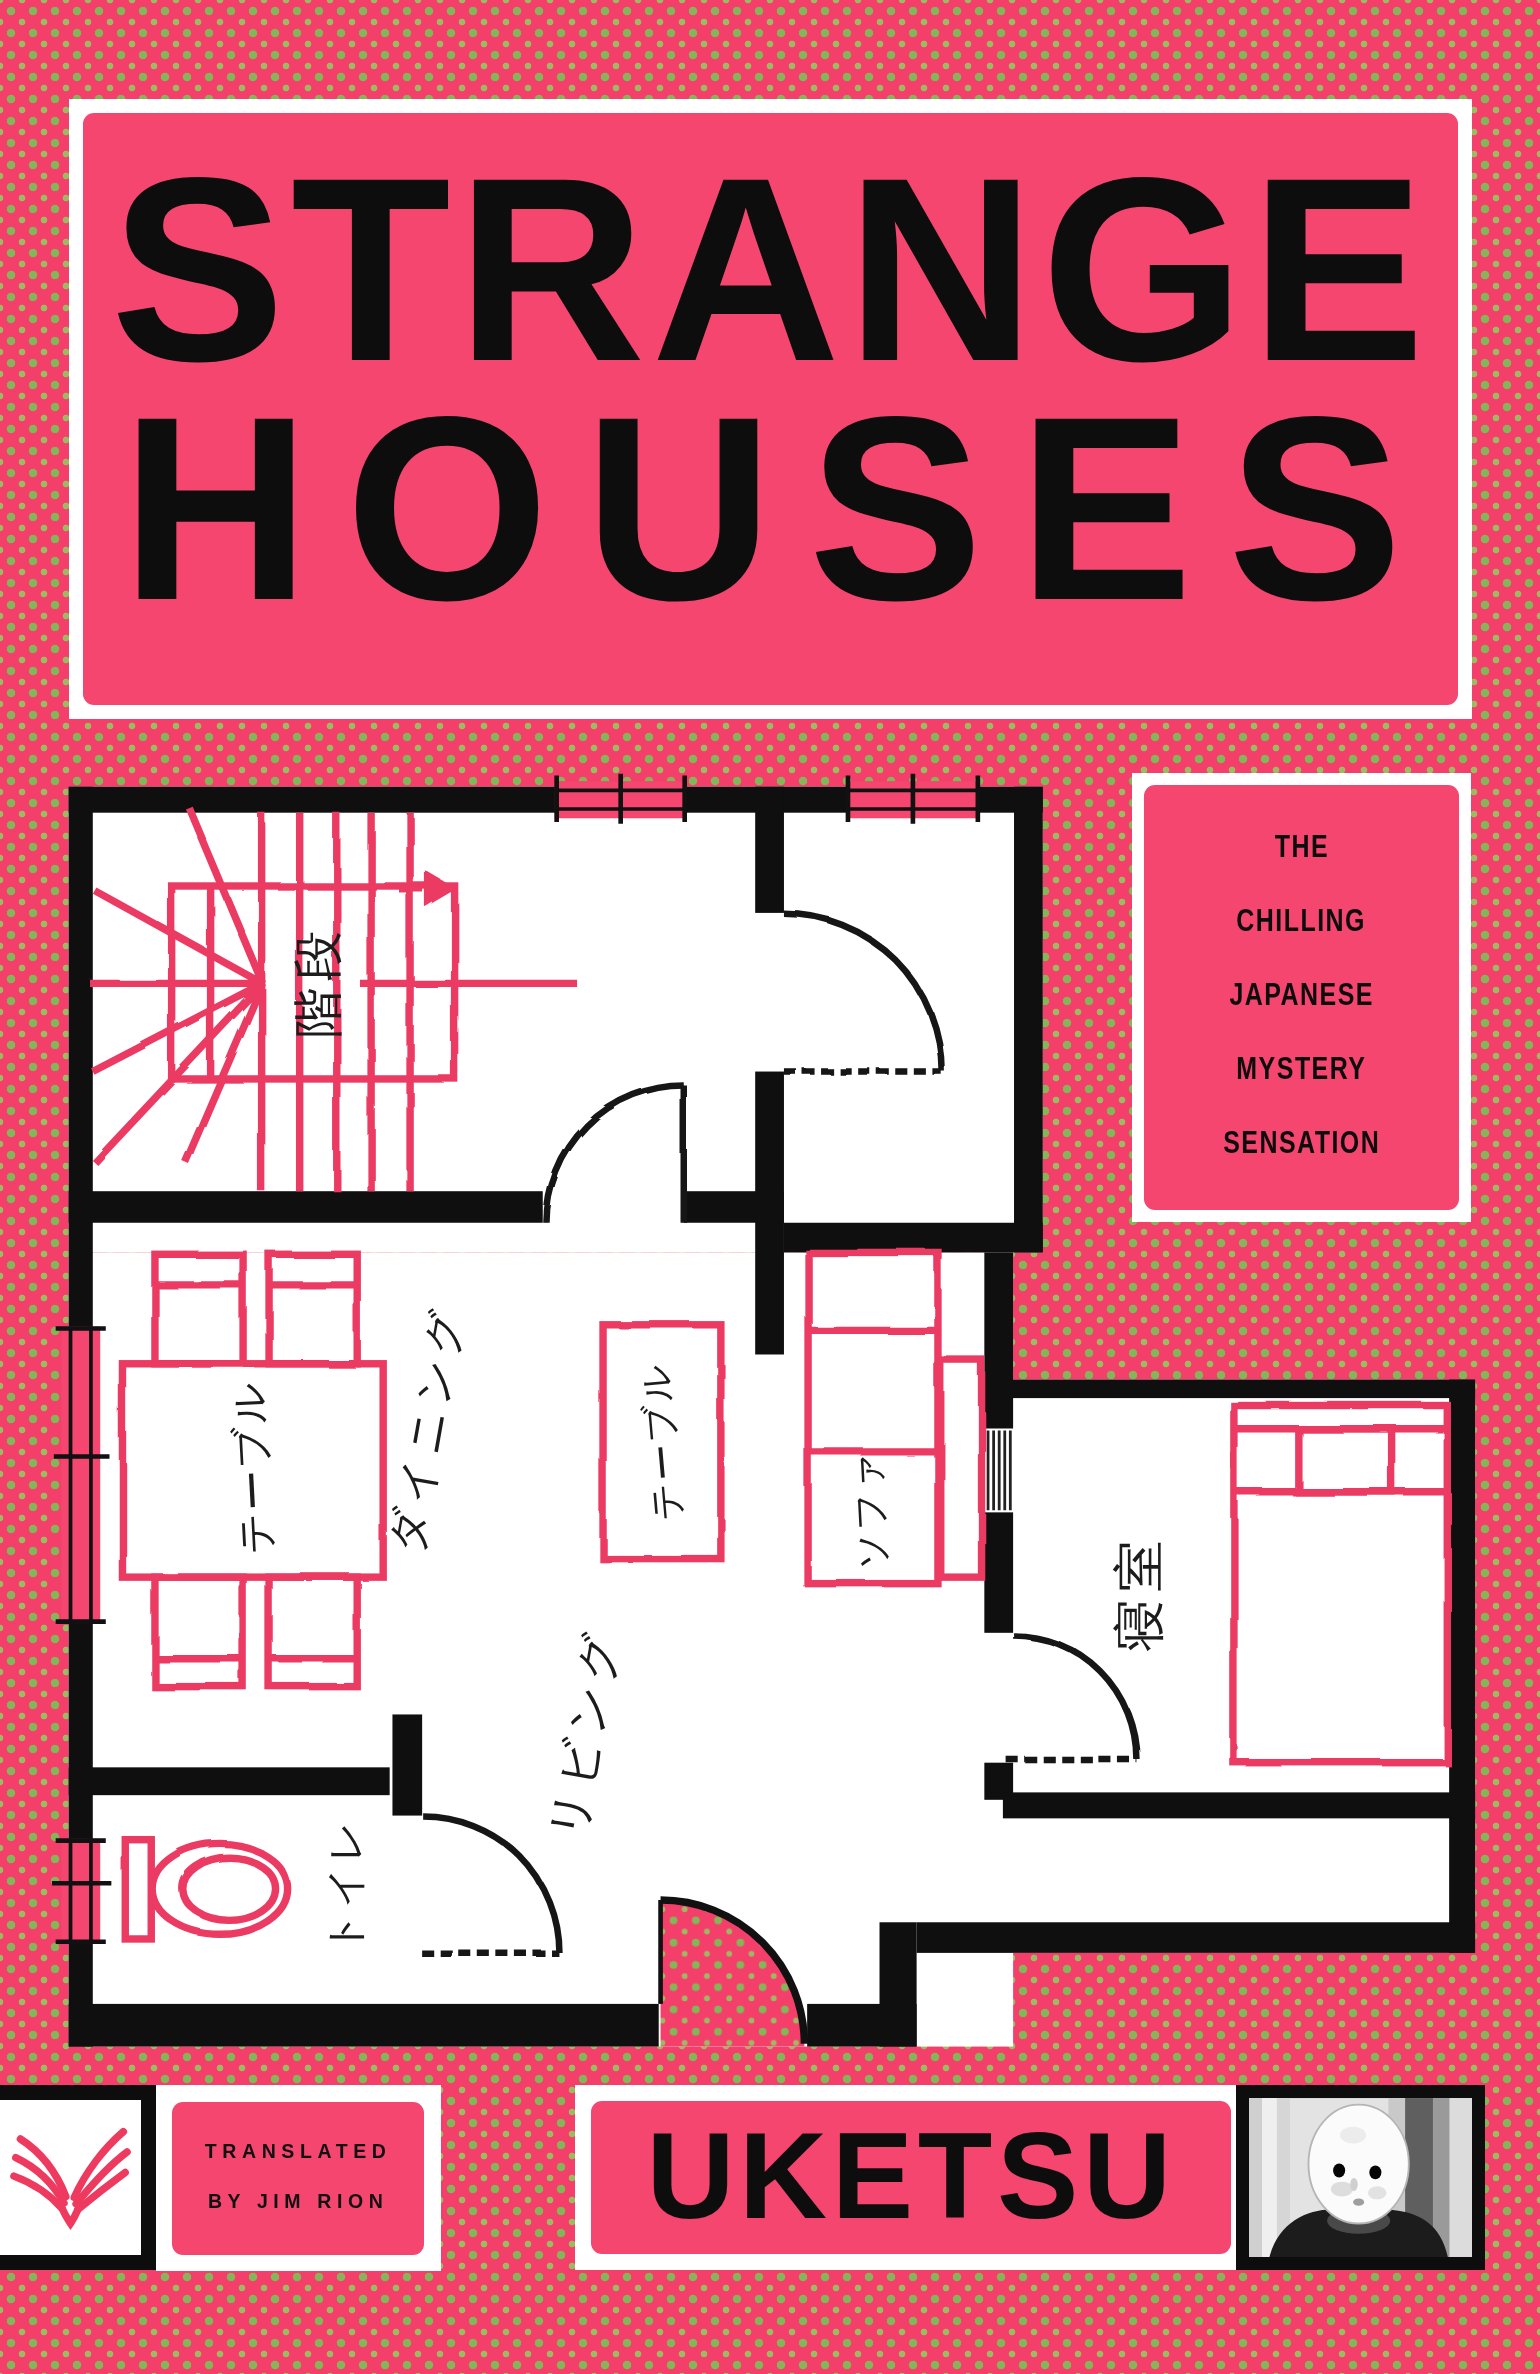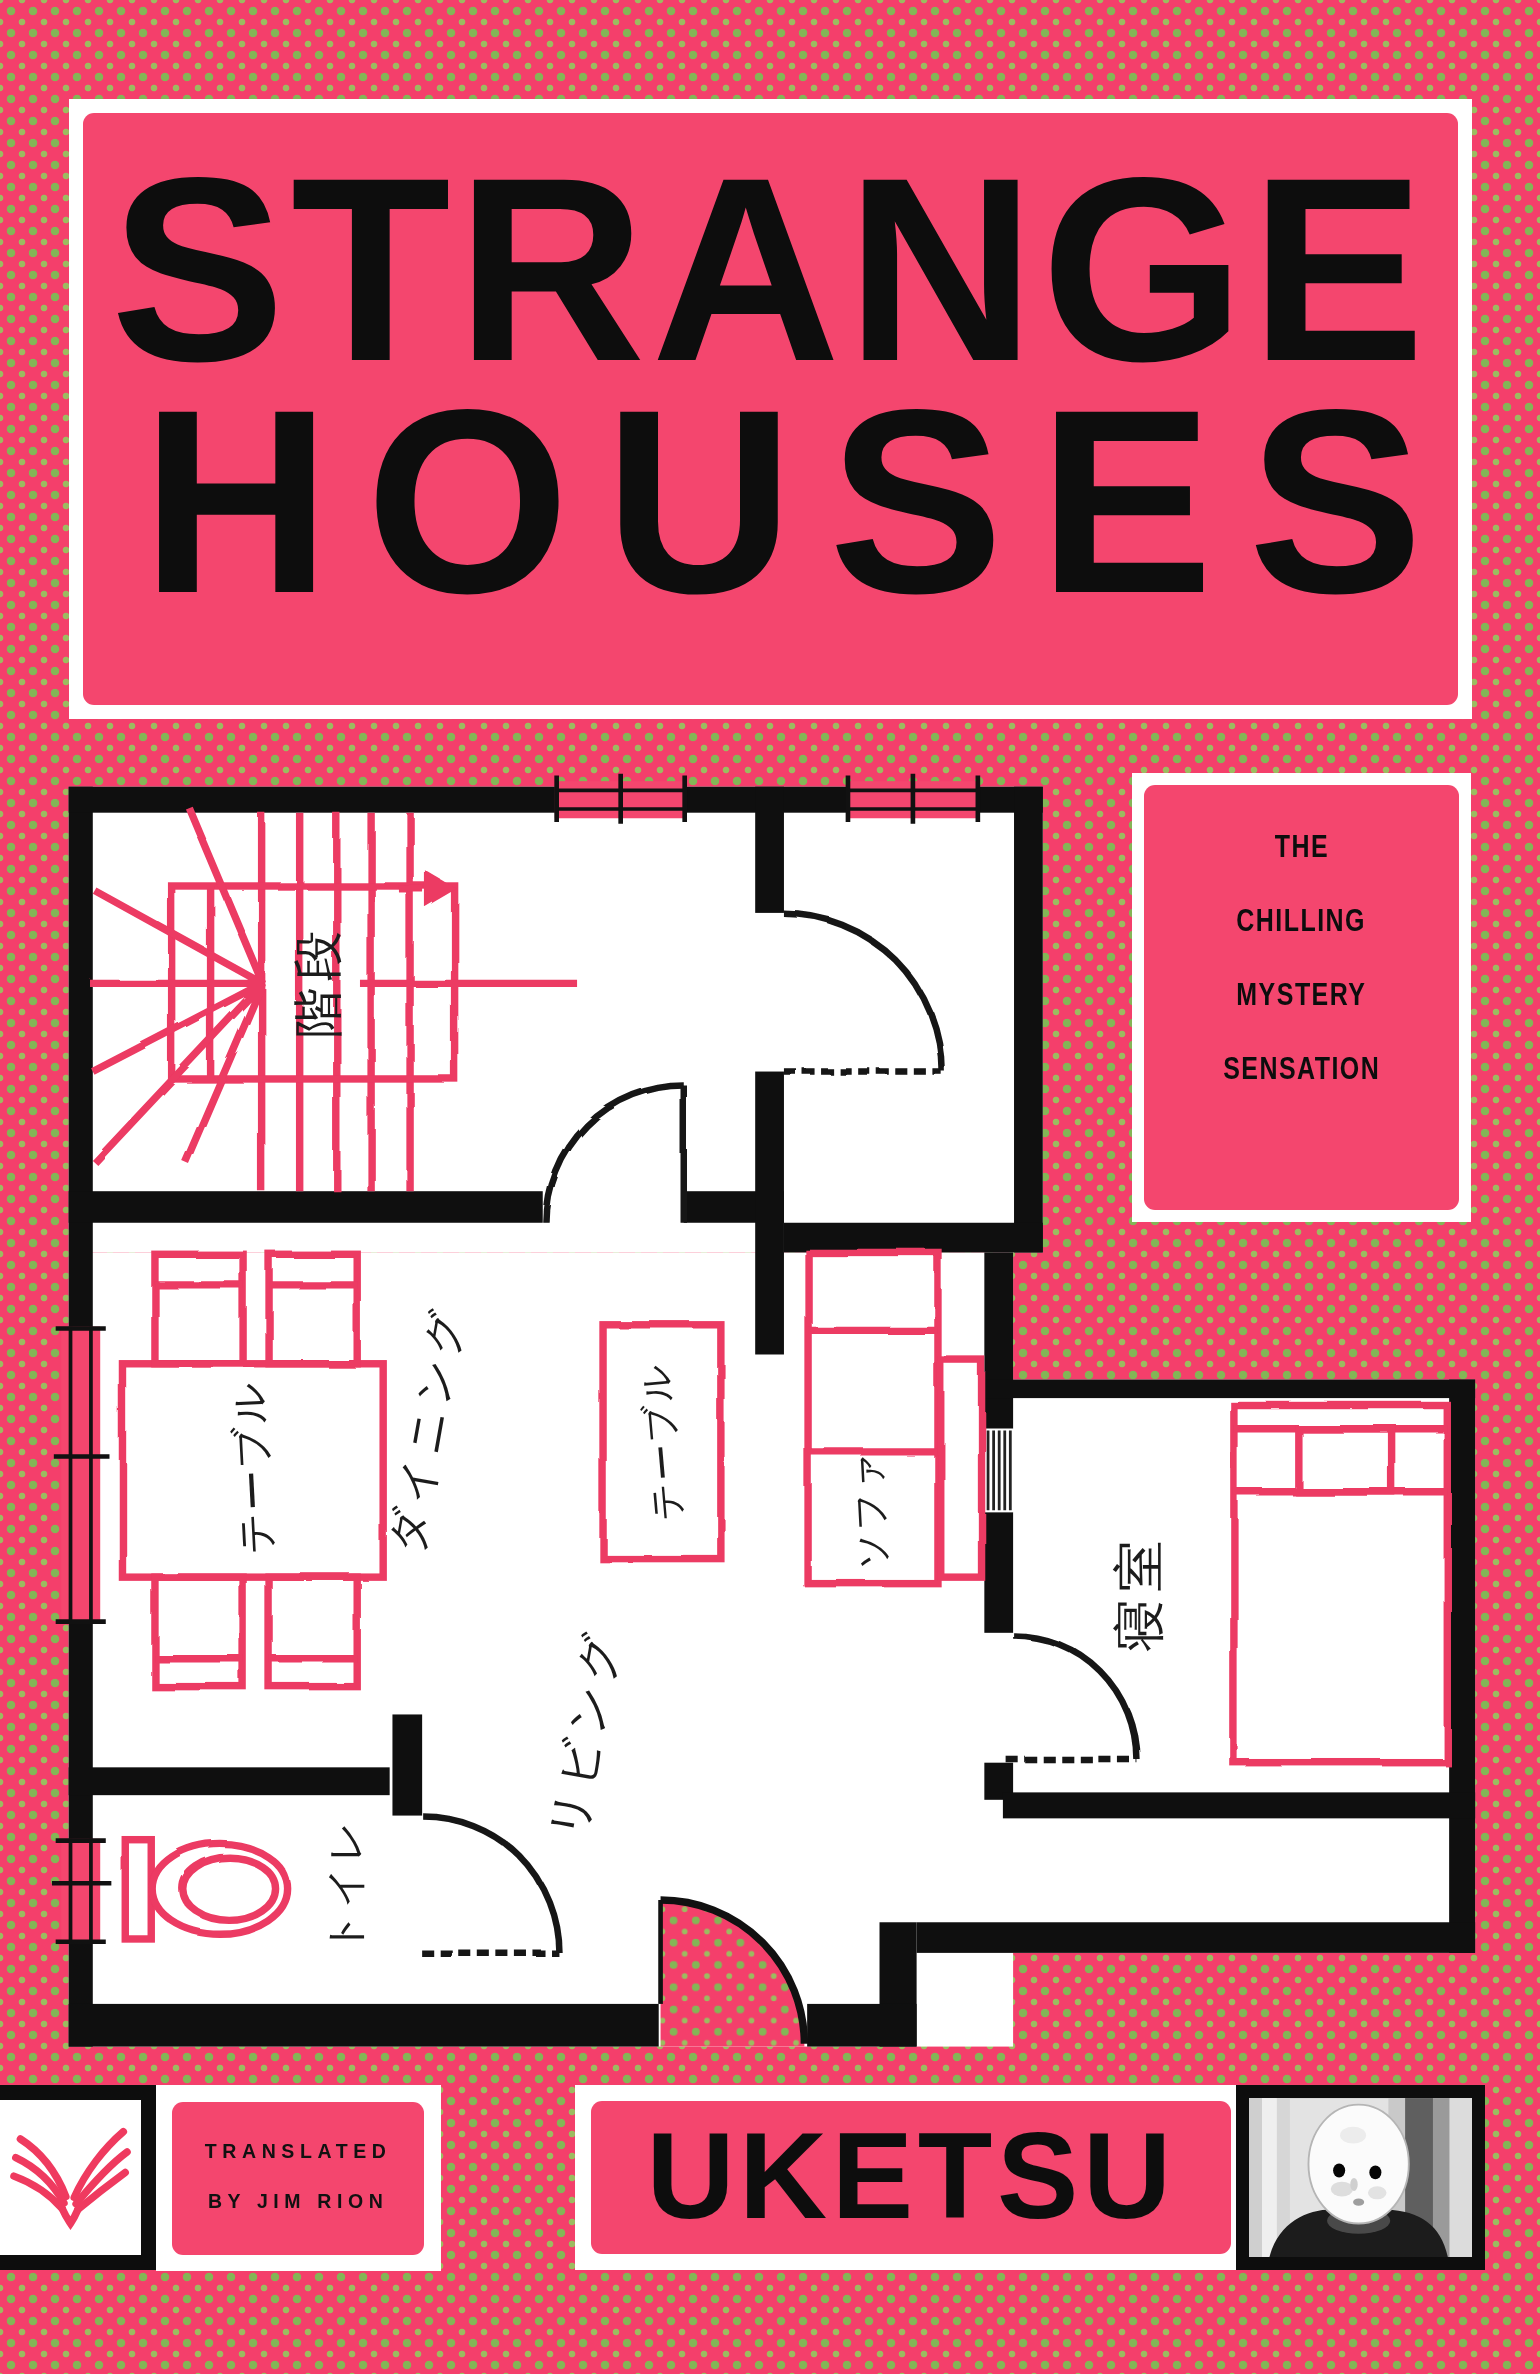--- a/index.html
+++ b/index.html
@@ -21,21 +21,21 @@
 
   
   #title-block{left:69px;top:99px;width:1403px;height:620px;}
   #title-inner{left:14px;top:14px;right:14px;bottom:14px;}
   .title-line{
     position:absolute;left:0;width:100%;
     text-align:center;font-weight:700;line-height:1;
     font-size:262px;color:#0d0d0d;white-space:nowrap;
   }
   #title-line1{top:26px;letter-spacing:5.6px;}
-  #title-line2{top:258px;letter-spacing:35px;text-indent:17.6px;text-align:right;}
+  #title-line2{top:265px;letter-spacing:35px;text-indent:17.6px;}
 
   
   #tagline-box{left:1132px;top:773px;width:339px;height:449px;}
   #tagline-inner{left:12px;top:12px;right:12px;bottom:12px;}
   .tag-line{
     display:block;width:100%;height:74px;line-height:74px;
     text-align:center;font-weight:700;font-size:32px;
     letter-spacing:1.9px;white-space:nowrap;
   }
   .tag-line span{display:inline-block;transform:scaleX(0.78);transform-origin:center;}
@@ -219,20 +219,21 @@
     <div class="title-line" id="title-line1">STRANGE</div>
     <div class="title-line" id="title-line2">HOUSES</div>
   </div>
 </div>
 
 <div class="box" id="tagline-box">
   <div class="inner" id="tagline-inner">
     <div id="tagline-stack">
       <div class="tag-line"><span>THE</span></div>
       <div class="tag-line"><span>CHILLING</span></div>
+      <div class="tag-line"><span>JAPANESE</span></div>
       <div class="tag-line"><span>MYSTERY</span></div>
       <div class="tag-line"><span>SENSATION</span></div>
     </div>
   </div>
 </div>
 
 <div id="publisher-box">
   <svg width="141" height="155" viewBox="0 0 152 167">
     <g stroke="#ef3a5f" stroke-width="8" fill="none" stroke-linecap="round">
       <path d="M22,42 C44,56 60,76 71,104"></path>

